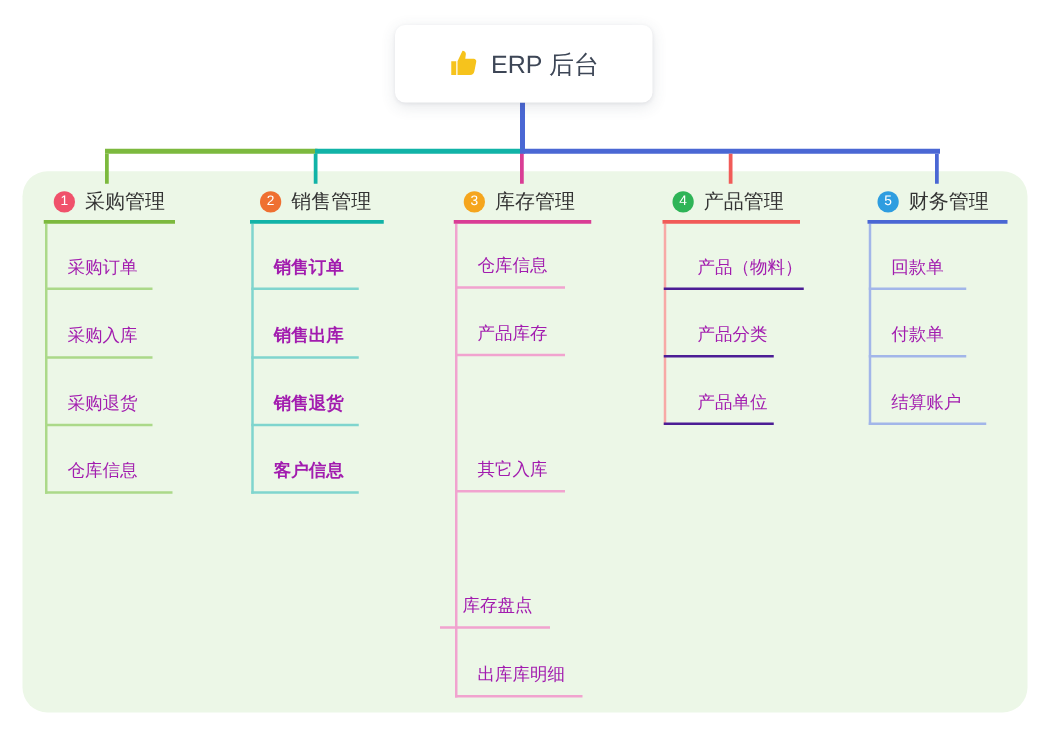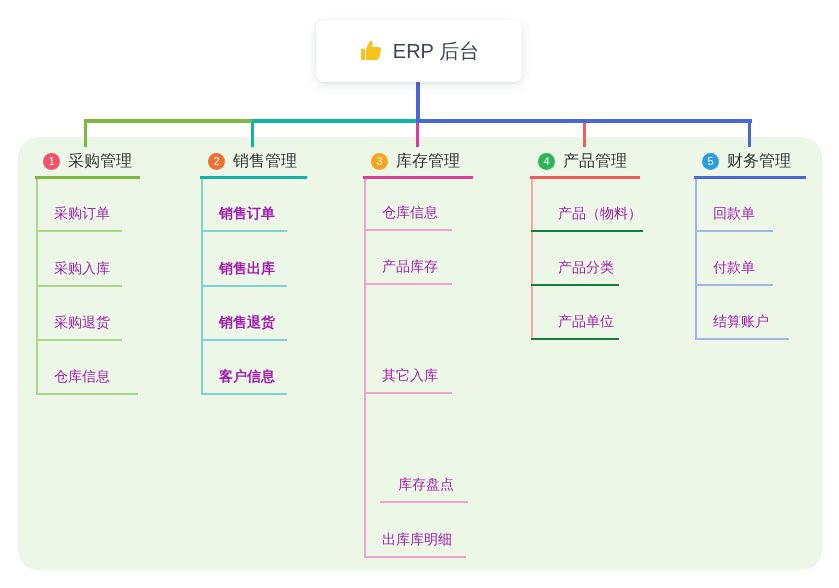--- a/index.html
+++ b/index.html
@@ -66,21 +66,21 @@
 
   
   .item {
     position:absolute; box-sizing:border-box; height:30px;
     padding-left:18px; font-size:14px; color:#a21caf; line-height:22px;
     z-index:2; cursor:default; white-space:nowrap;
   }
   .item.c1 { border-bottom:2px solid #abd989; }
   .item.c2 { border-bottom:2px solid #7fd5ce;font-weight:bold; }
   .item.c3 { border-bottom:2px solid #f1a3cf; }
-  .item.c4 { border-bottom:2px solid #15803d;padding-left:27px; }
+  .item.c4 { border-bottom:2px solid #4c1d95;padding-left:27px; }
   .item.c5 { border-bottom:2px solid #a2b6e9; }
 </style>
 </head>
 <body>
 
 <div class="canvas">
 
   <div class="panel"></div>
 
   <div class="line root-drop"></div>
@@ -136,21 +136,21 @@
   <div class="item c1" style="left:36px;top:365px;width:102px">仓库信息</div>
 
   <div class="item c2" style="left:201px;top:202px;width:86px">销售订单</div>
   <div class="item c2" style="left:201px;top:311px;width:86px">销售退货</div>
   <div class="item c2" style="left:201px;top:257px;width:86px">销售出库</div>
   <div class="item c2" style="left:201px;top:365px;width:86px">客户信息</div>
 
   <div class="item c3" style="left:364px;top:201px;width:88px">仓库信息</div>
   <div class="item c3" style="left:364px;top:255px;width:88px">产品库存</div>
   <div class="item c3" style="left:364px;top:364px;width:88px">其它入库</div>
-  <div class="item c3" style="left:380px;top:473px;width:88px">库存盘点</div>
+  <div class="item c3" style="left:352px;top:473px;width:88px">库存盘点</div>
   <div class="item c3" style="left:364px;top:528px;width:102px">出库库明细</div>
 
   <div class="item c4" style="left:531px;top:202px;width:112px">产品（物料）</div>
   <div class="item c4" style="left:531px;top:256px;width:88px">产品分类</div>
   <div class="item c4" style="left:531px;top:310px;width:88px">产品单位</div>
 
   <div class="item c5" style="left:695px;top:202px;width:78px">回款单</div>
   <div class="item c5" style="left:695px;top:256px;width:78px">付款单</div>
   <div class="item c5" style="left:695px;top:310px;width:94px">结算账户</div>
 

